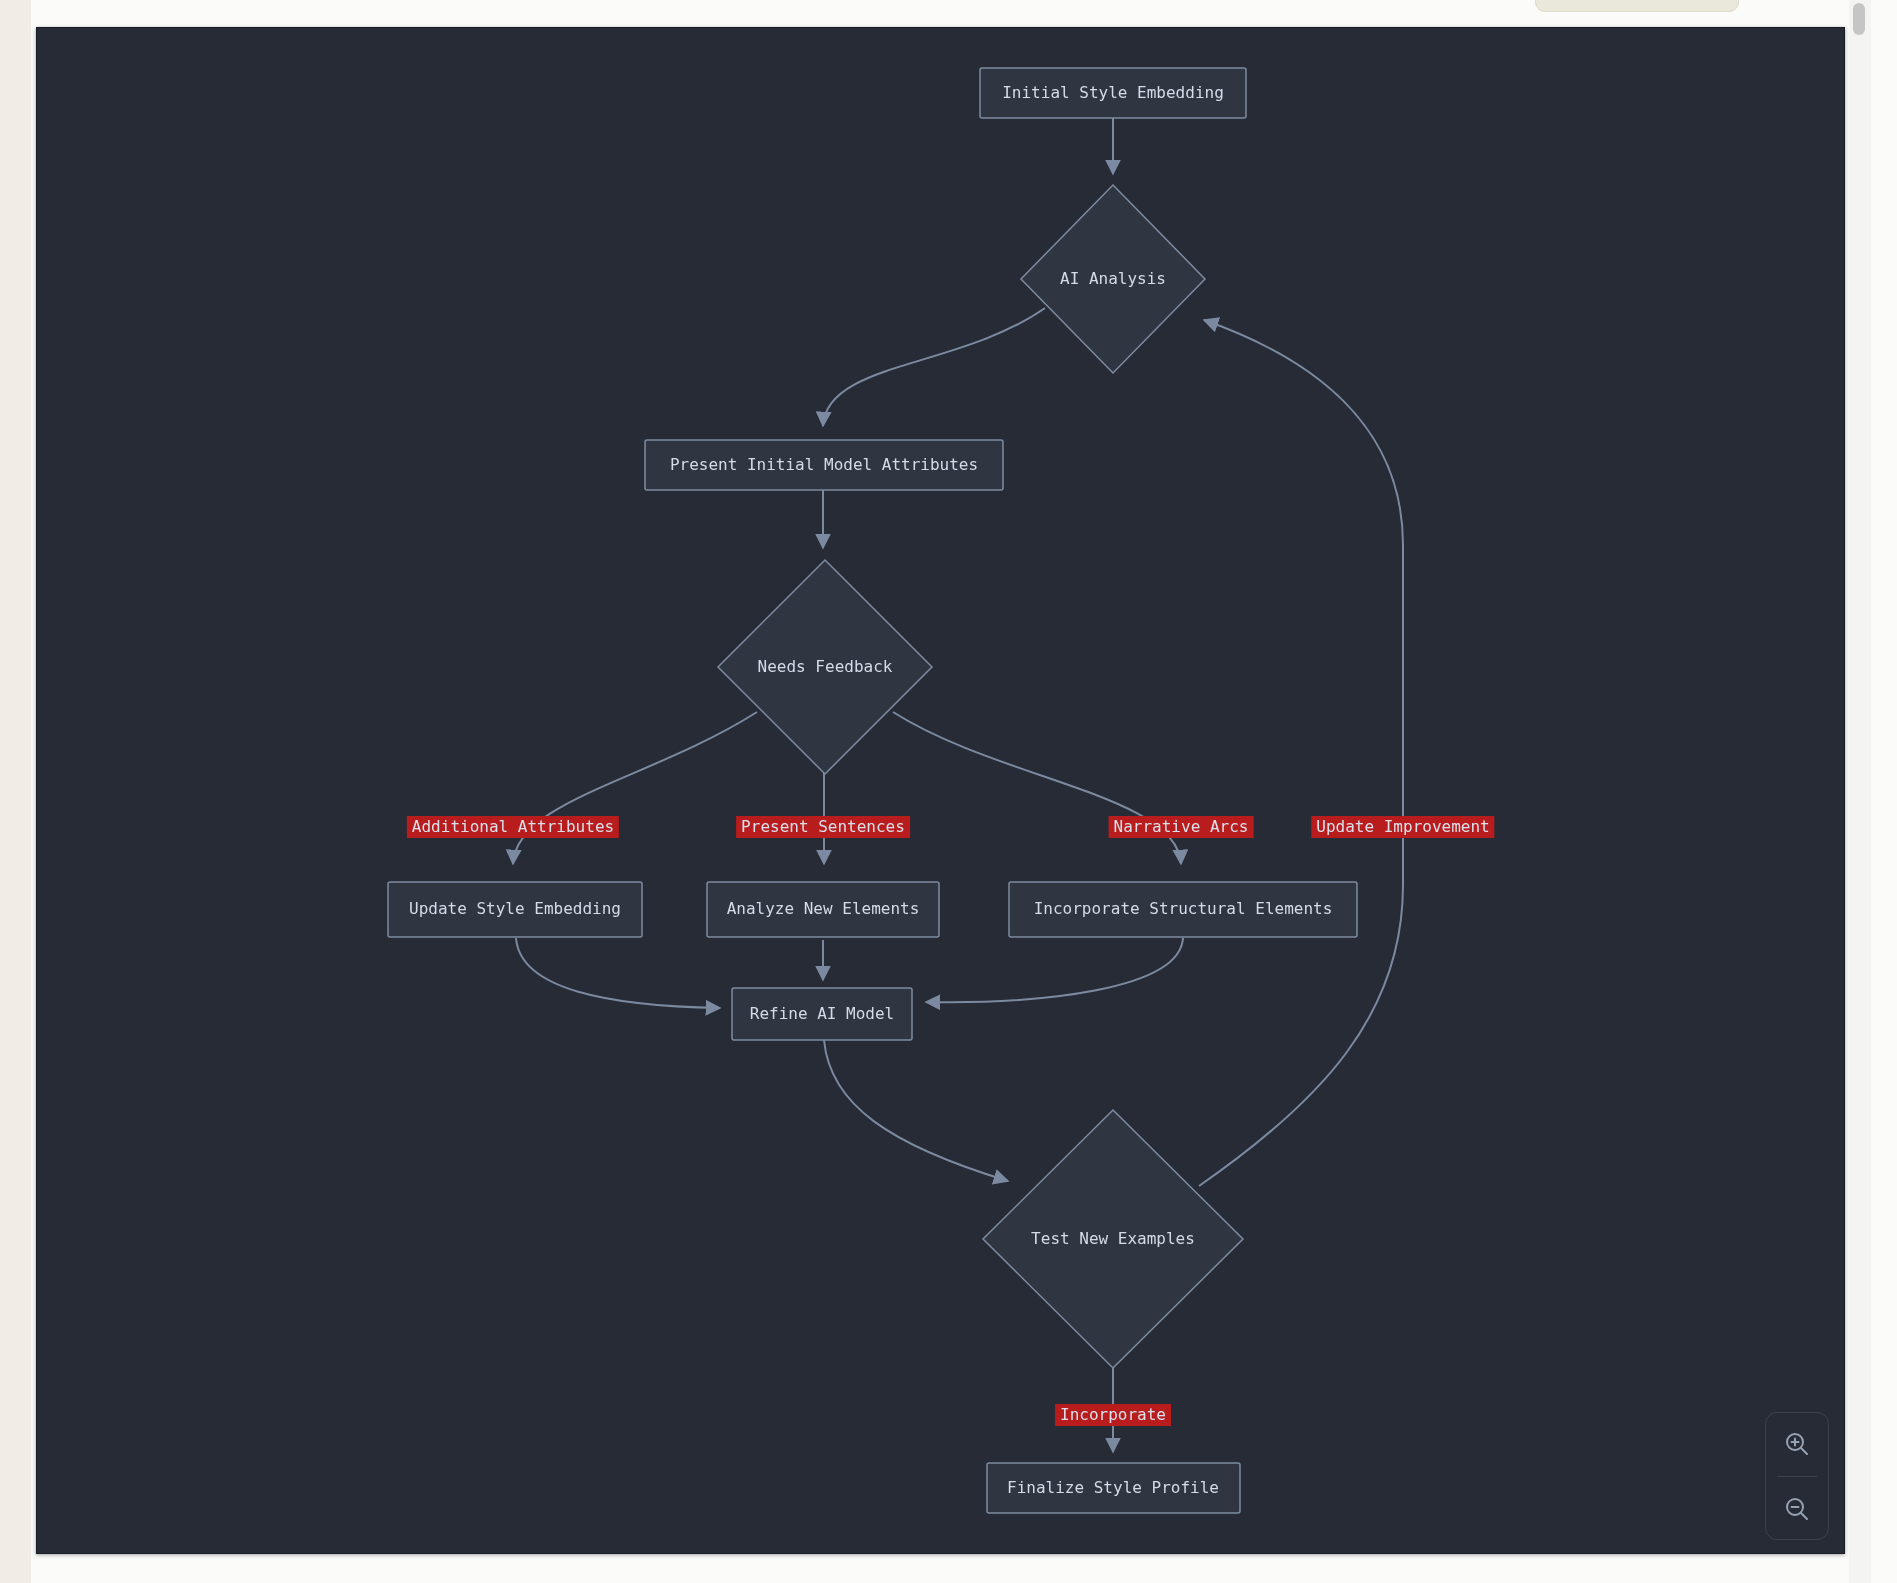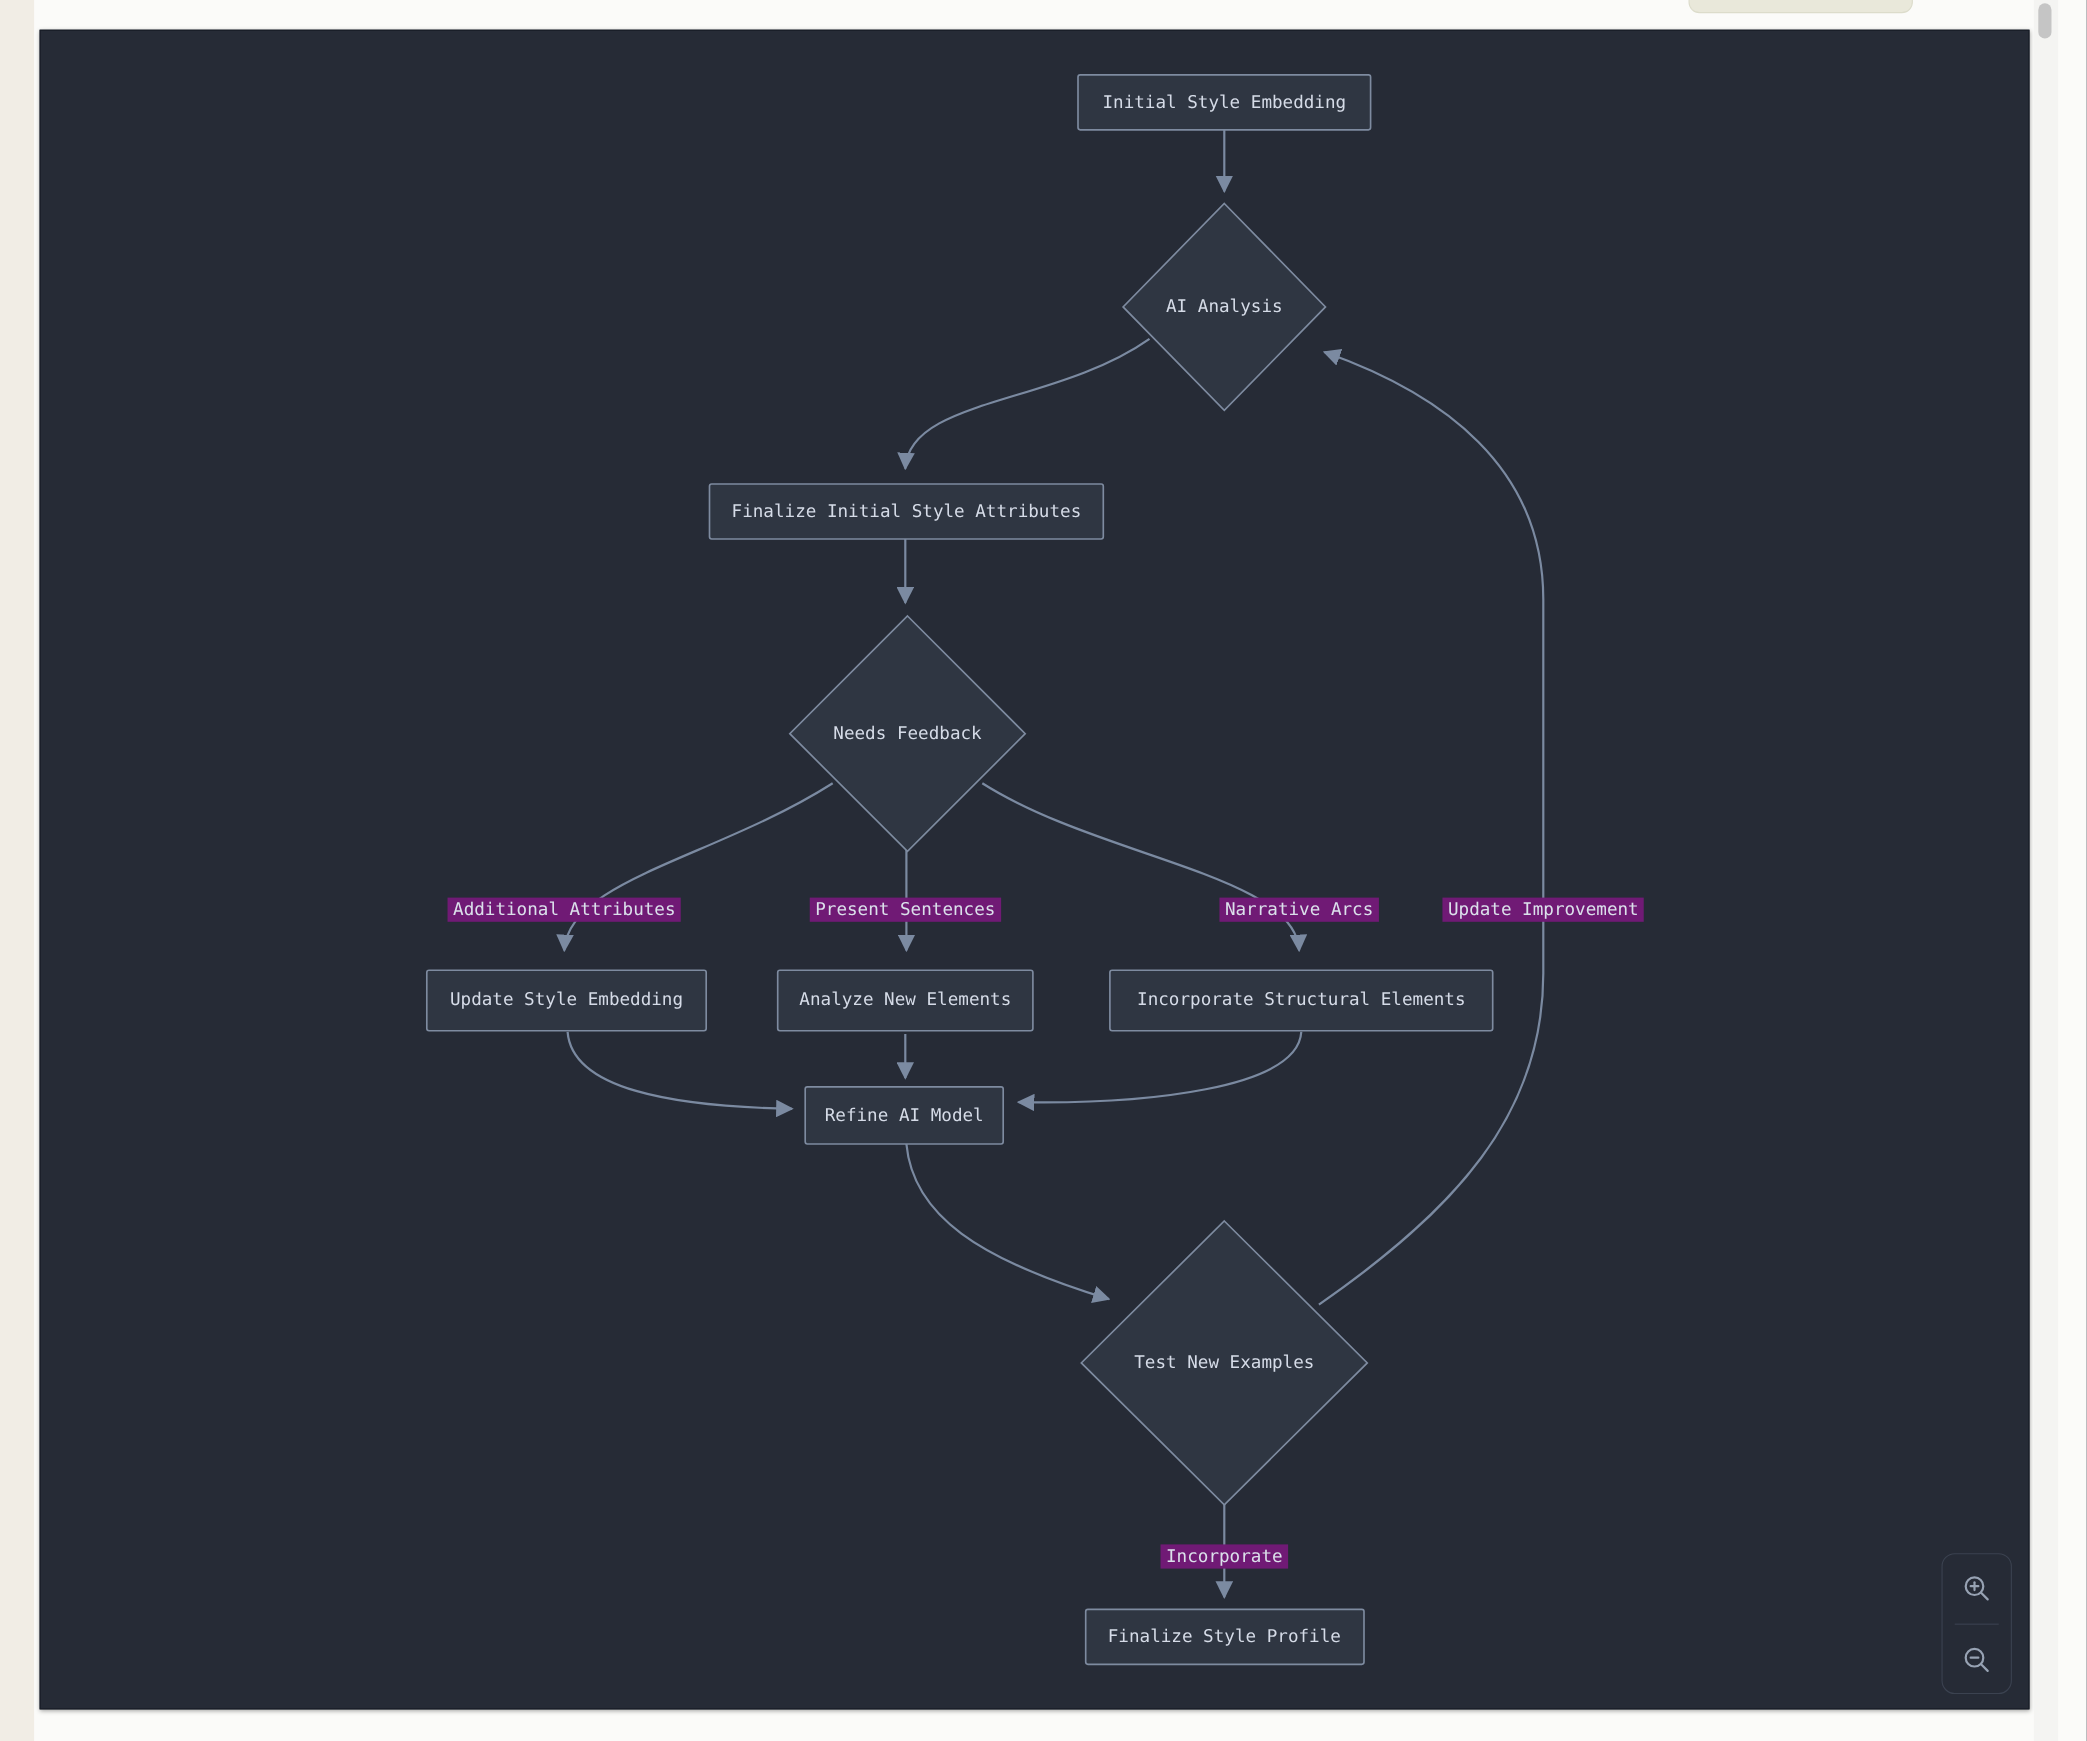--- a/index.html
+++ b/index.html
@@ -31,21 +31,21 @@
   }
   svg.diagram{position:absolute;left:0;top:0;width:1897px;height:1583px;pointer-events:none;}
   .node-label{
     position:absolute;transform:translate(-50%,-50%);
     color:#d5dbe7;font-size:16px;line-height:18px;white-space:nowrap;
     text-align:right;
   }
   .edge-label{
     position:absolute;transform:translate(-50%,-50%);
     color:#dbe0eb;font-size:16px;line-height:18px;white-space:nowrap;
-    background:#701a75;padding:2px 5px;text-align:center;
+    background:#b91c1c;padding:2px 5px;text-align:center;
   }
   .zoom-controls{
     position:absolute;left:1765px;top:1412px;width:62px;height:126px;
     border:1px solid #3b4250;border-radius:12px;
     display:flex;flex-direction:column;align-items:center;justify-content:space-around;
   }
   .zoom-btn{
     width:60px;height:58px;display:flex;align-items:center;justify-content:center;
     background:transparent;border:none;cursor:pointer;
   }
@@ -90,21 +90,21 @@
     <rect x="707" y="882" width="232" height="55" rx="2"></rect>
     <rect x="1009" y="882" width="348" height="55" rx="2"></rect>
     <rect x="732" y="988" width="180" height="52" rx="2"></rect>
     <polygon points="1113,1110 1243,1239 1113,1368 983,1239"></polygon>
     <rect x="987" y="1463" width="253" height="50" rx="2"></rect>
   </g>
 </svg>
 
 <div class="node-label" style="left:1113px;top:93px">Initial Style Embedding</div>
 <div class="node-label" style="left:1113px;top:279px">AI Analysis</div>
-<div class="node-label" style="left:824px;top:465px">Finalize Initial Style Attributes</div>
+<div class="node-label" style="left:824px;top:465px">Present Initial Model Attributes</div>
 <div class="node-label" style="left:825px;top:667px">Needs Feedback</div>
 <div class="node-label" style="left:515px;top:909px">Update Style Embedding</div>
 <div class="node-label" style="left:823px;top:909px">Analyze New Elements</div>
 <div class="node-label" style="left:1183px;top:909px">Incorporate Structural Elements</div>
 <div class="node-label" style="left:822px;top:1014px">Refine AI Model</div>
 <div class="node-label" style="left:1113px;top:1239px">Test New Examples</div>
 <div class="node-label" style="left:1113px;top:1488px">Finalize Style Profile</div>
 
 <div class="edge-label" style="left:513px;top:827px">Additional Attributes</div>
 <div class="edge-label" style="left:823px;top:827px">Present Sentences</div>

